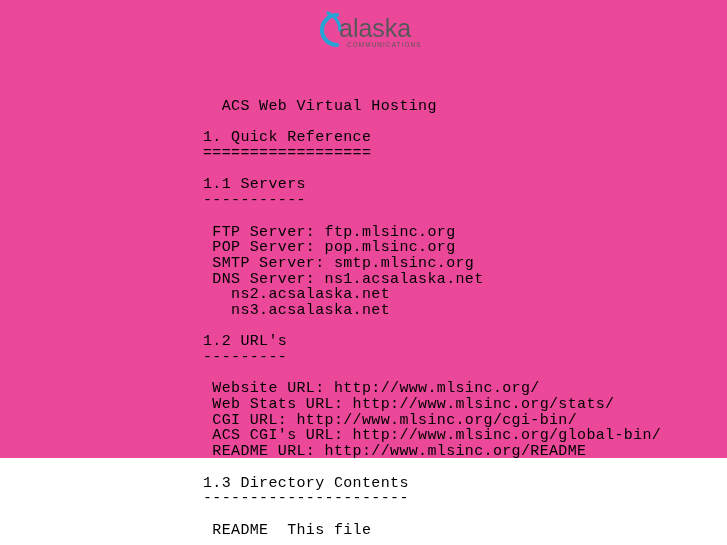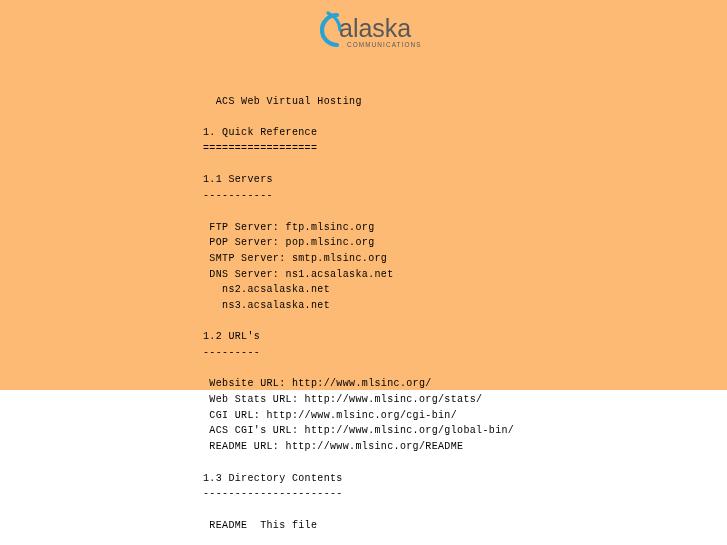--- a/index.html
+++ b/index.html
@@ -9,22 +9,22 @@
   }
   body {
     width: 727px;
     height: 545px;
     overflow: hidden;
     font-family: "Liberation Sans", sans-serif;
   }
   .page {
     position: relative;
     width: 727px;
-    height: 390px;
-    background: #fdba74;
+    height: 458px;
+    background: #ec4899;
   }
   .logo-wrap {
     position: absolute;
     left: 0;
     top: 6px;
     width: 727px;
     text-align: center;
   }
   .logo {
     display: inline-block;
@@ -33,21 +33,21 @@
     height: 48px;
   }
   .logo svg {
     display: block;
   }
   .doc {
     position: absolute;
     left: 203px;
     top: 84px;
     font-family: "Liberation Mono", "DejaVu Sans Mono", monospace;
-    font-size: 10px;
+    font-size: 15px;
     line-height: 15.7px;
     color: #000000;
     white-space: pre;
     letter-spacing: 0.35px;
   }
   .doc .blank {
     display: block;
     height: 15.7px;
   }
   .doc .line {

